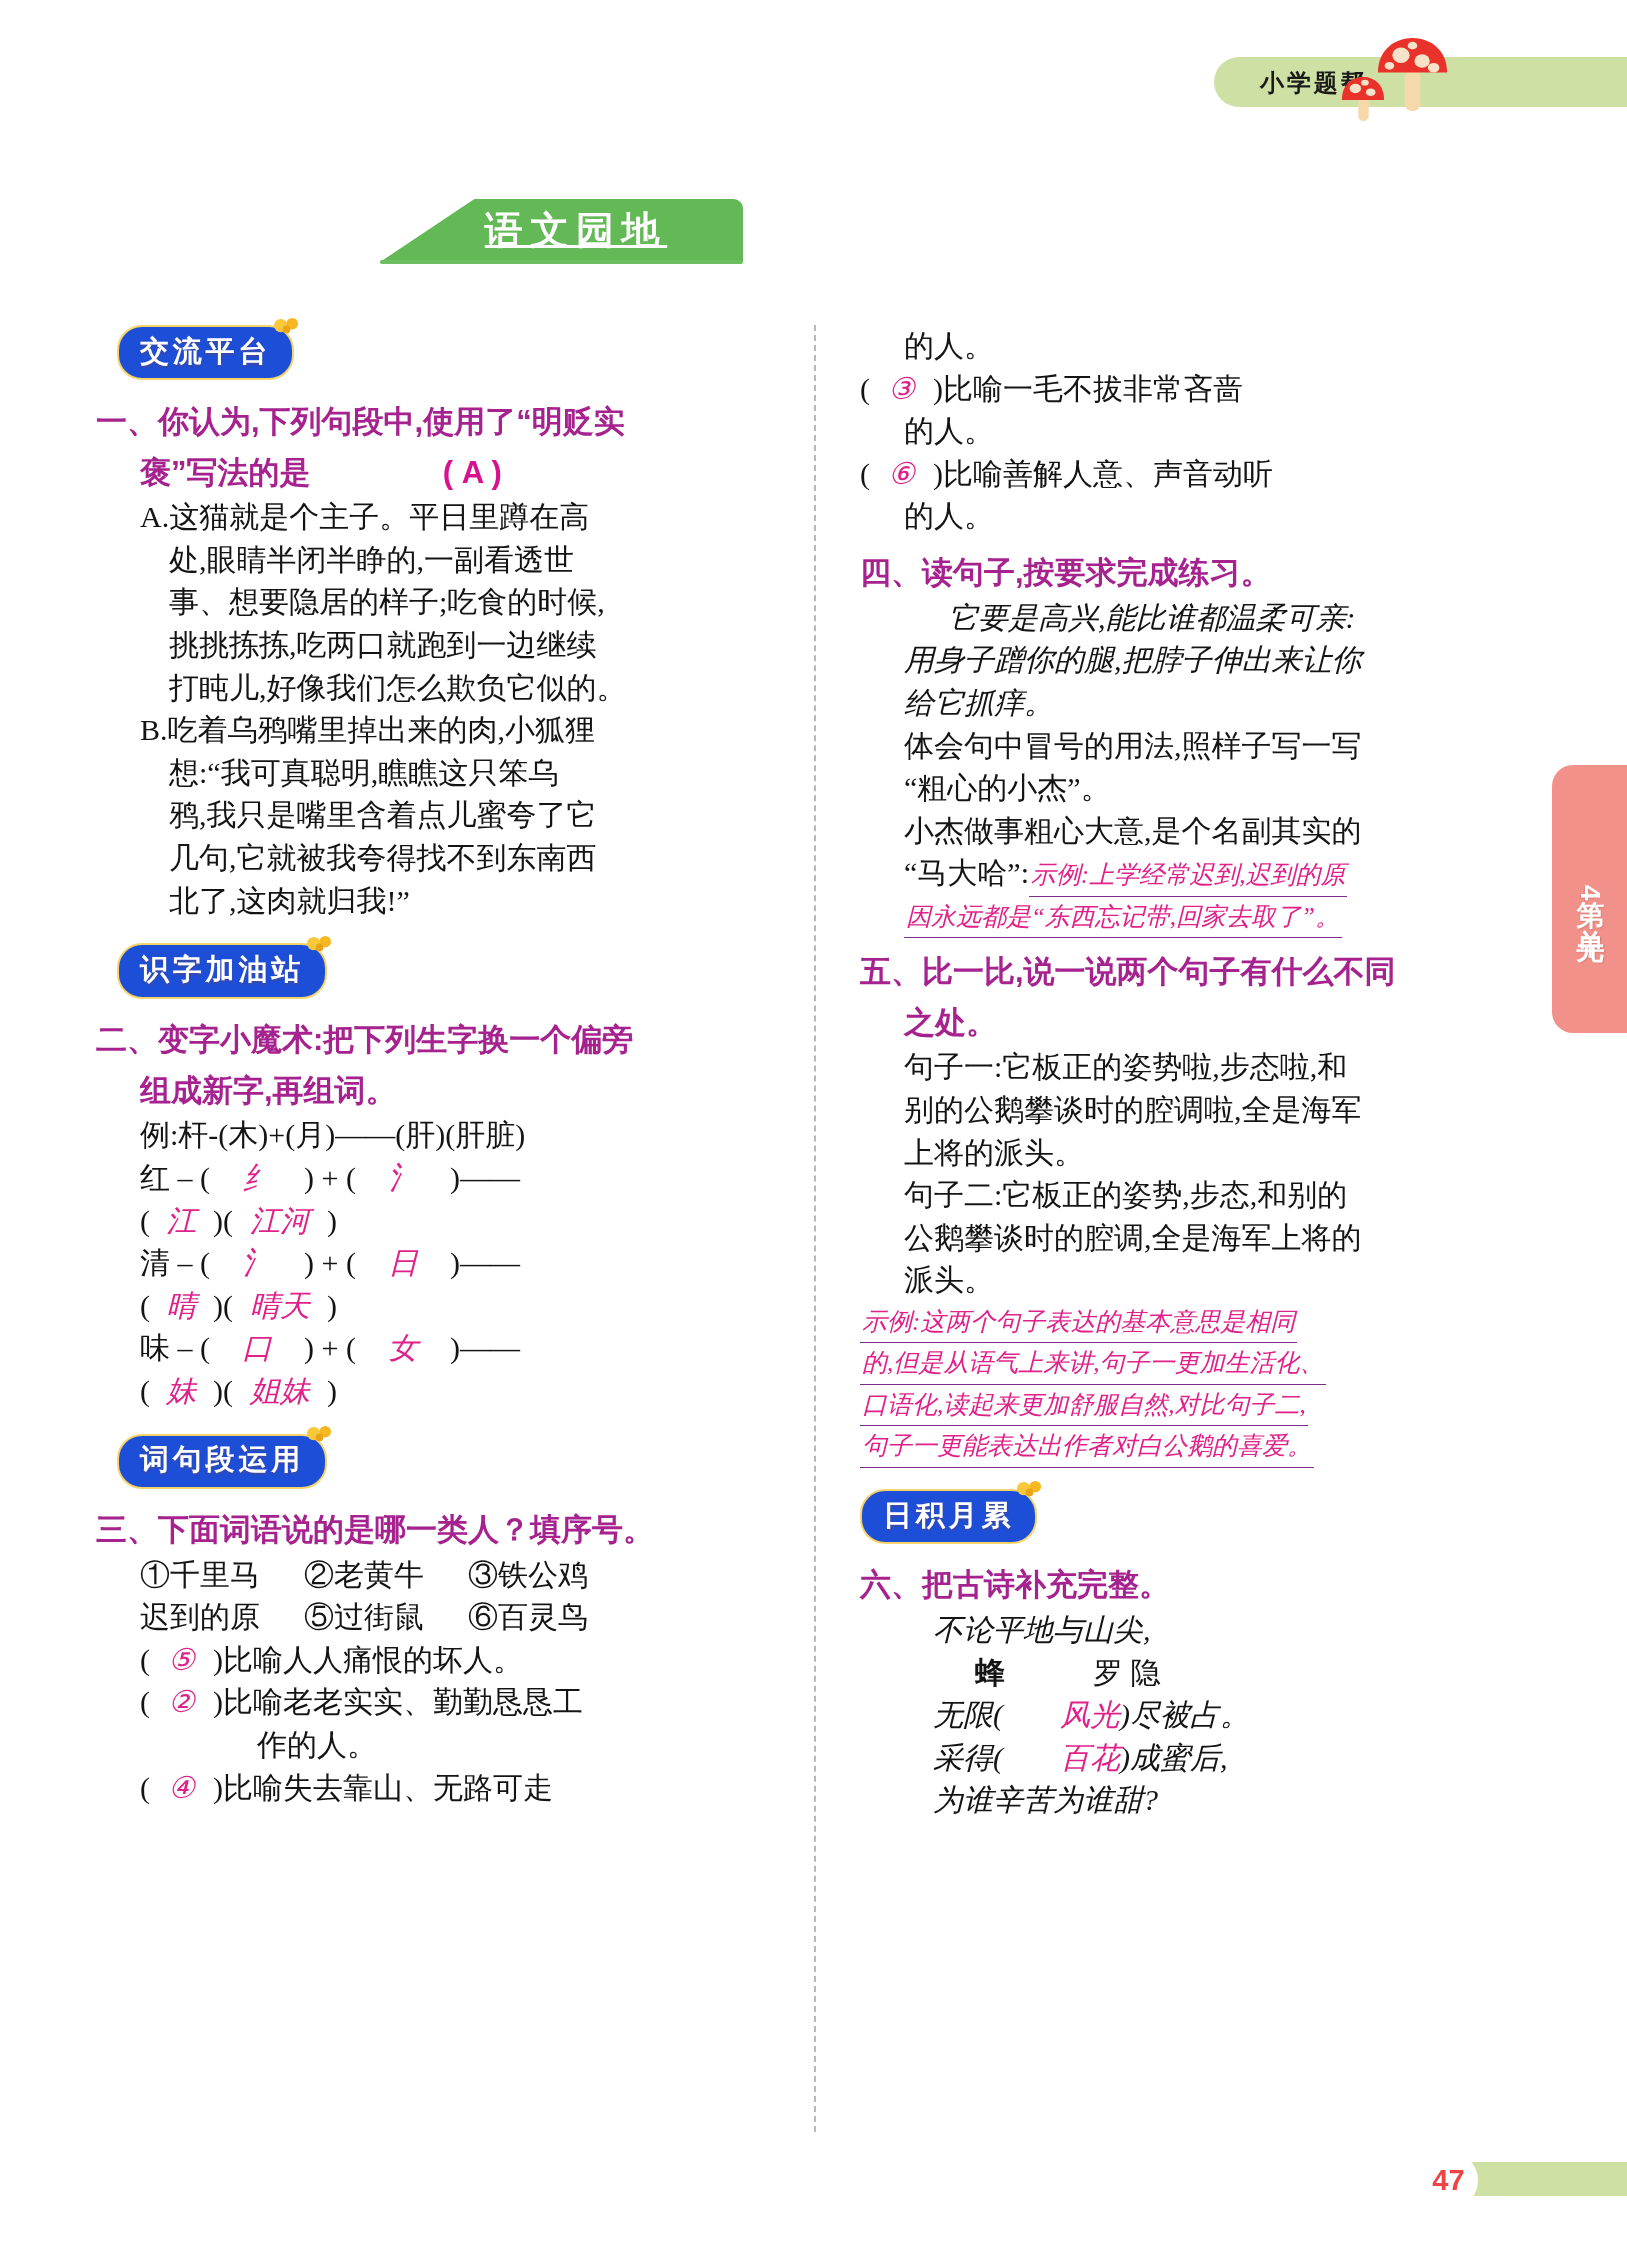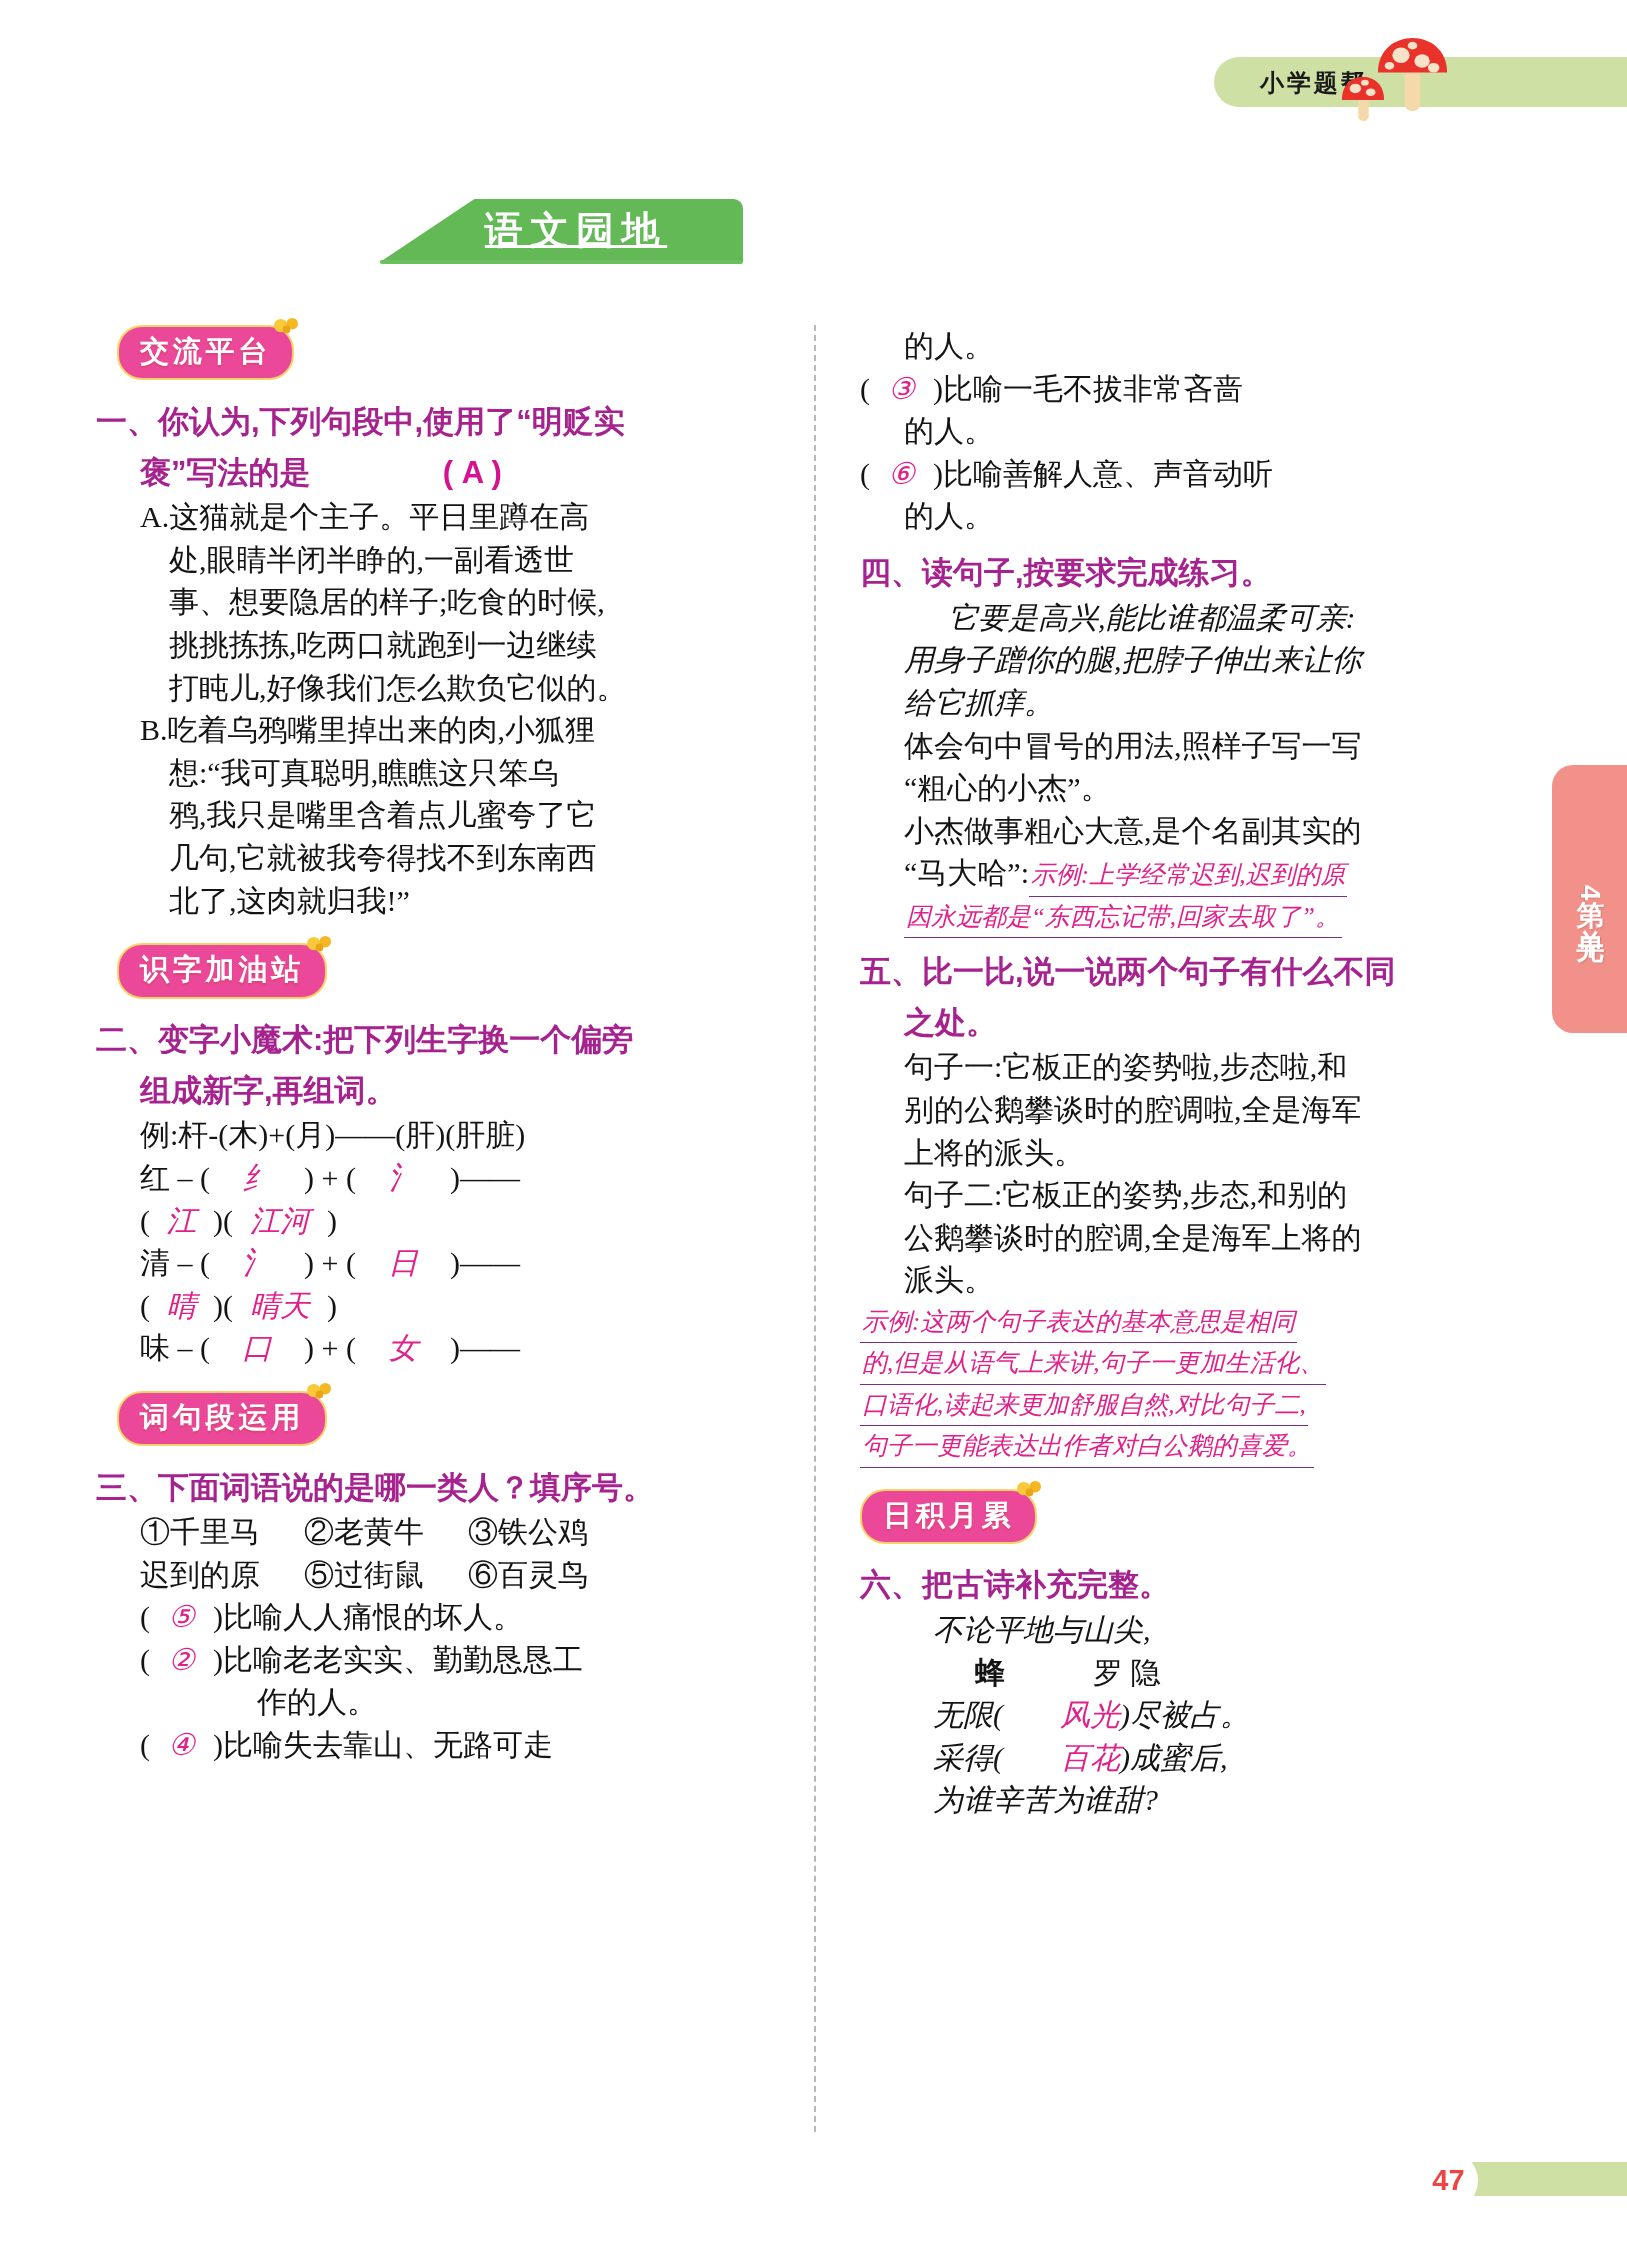--- a/index.html
+++ b/index.html
@@ -58,21 +58,21 @@
   .col-left{left:96px;}
   .col-right{left:860px;}
   .divider{
     position:absolute;left:814px;top:325px;width:0;height:1807px;
     border-left:2.9px dashed #b8b8b8;
   }
 
   
   .badge{
     position:relative;display:inline-block;
-    background:#ec4899;border:2.9px solid #f7d469;border-radius:25px;
+    background:#1d4ed8;border:2.9px solid #f7d469;border-radius:25px;
     padding:4.8px 21px 6.7px 21px;margin:21px 0 9.6px 21px;
   }
   .badge-text{
     color:#ffffff;font-size:29px;font-weight:700;letter-spacing:3.8px;
     font-family:"Liberation Sans","DejaVu Sans",sans-serif;
     text-shadow:0 1.9px 1.9px rgba(160,60,0,.25);
   }
   .bow{position:absolute;right:-7.6px;top:-11.5px;width:27px;height:23px;}
 
   
@@ -231,20 +231,23 @@
   </div>
   <div class="body indent">
     (<span class="pink blank-sm">晴</span>)(<span class="pink blank">晴天</span>)
   </div>
 
   <div class="body indent">
     <span>味</span>
     – (<span class="pink blank">口</span>)
     + (<span class="pink blank">女</span>)——
   </div>
+  <div class="body indent">
+    (<span class="pink blank-sm">妹</span>)(<span class="pink blank">姐妹</span>)
+  </div>
 
   
   <div class="badge">
     <span class="badge-text">词句段运用</span>
     <svg class="bow" viewBox="0 0 28 24">
       <circle cx="8" cy="10" r="7" fill="#f9c93a"></circle>
       <circle cx="20" cy="8" r="6" fill="#f5b722"></circle>
       <circle cx="14" cy="14" r="4" fill="#e9a417"></circle>
     </svg>
   </div>

